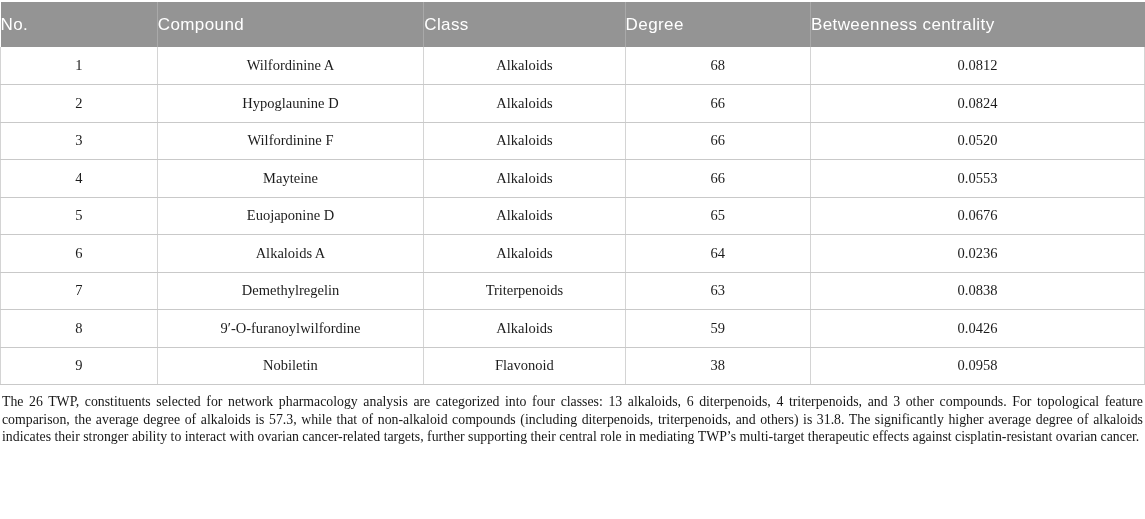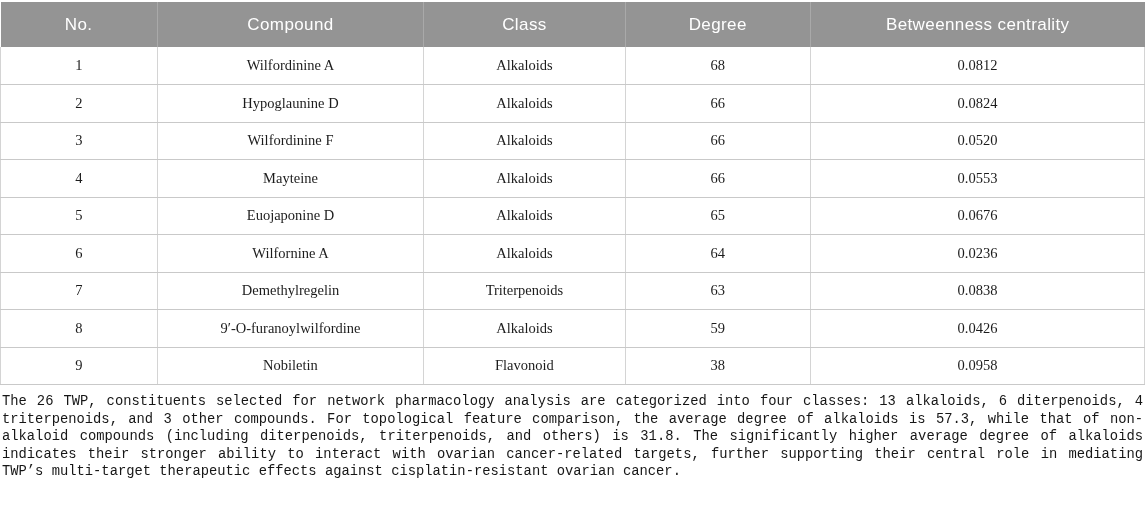--- a/index.html
+++ b/index.html
@@ -23,21 +23,21 @@
     table-layout: fixed;
   }
   thead th {
     background: #949494;
     color: #ffffff;
     font-family: "Liberation Sans", sans-serif;
     font-weight: 400;
     font-size: 17px;
     letter-spacing: 0.4px;
     height: 45px;
-    text-align: center;
+    text-align: left;
     vertical-align: middle;
     border-right: 1px solid #a9a9a9;
     padding: 0;
   }
   thead th:last-child {
     border-right: none;
   }
   tbody td {
     font-family: "Liberation Serif", serif;
     font-size: 14.5px;
@@ -52,21 +52,21 @@
   }
   tbody td:first-child {
     border-left: 1px solid #d4d4d4;
   }
   tbody td:last-child {
     border-right: 1px solid #d4d4d4;
     margin-top: 40px;
   }
   .footnote {
     margin: 8px 2px 0 2px;
-    font-family: Liberation Mono, monospace;
+    font-family: Liberation Serif, serif;
     font-size: 13.8px;
     line-height: 17.6px;
     color: #161616;
     text-align: justify;
   }
 </style>
 </head>
 <body>
 
 <div class="page">
@@ -118,21 +118,21 @@
         </tr>
         <tr>
           <td>5</td>
           <td>Euojaponine D</td>
           <td>Alkaloids</td>
           <td>65</td>
           <td>0.0676</td>
         </tr>
         <tr>
           <td>6</td>
-          <td>Wilfornine A</td>
+          <td>Alkaloids A</td>
           <td>Alkaloids</td>
           <td>64</td>
           <td>0.0236</td>
         </tr>
         <tr>
           <td>7</td>
           <td>Demethylregelin</td>
           <td>Triterpenoids</td>
           <td>63</td>
           <td>0.0838</td>

